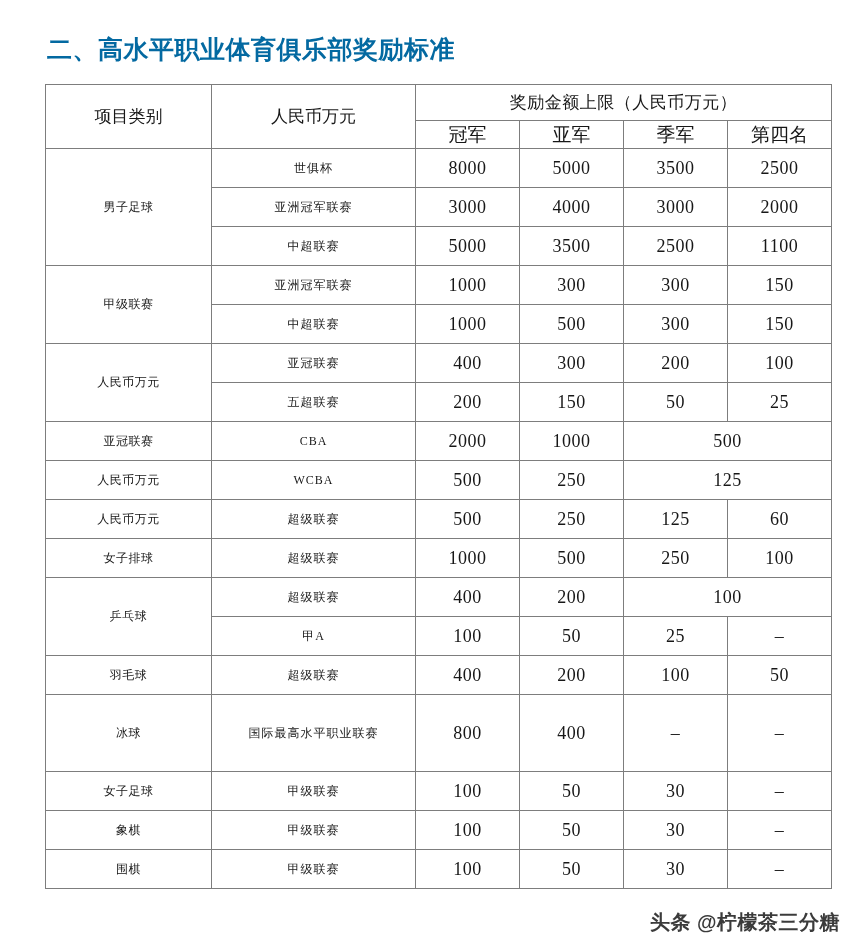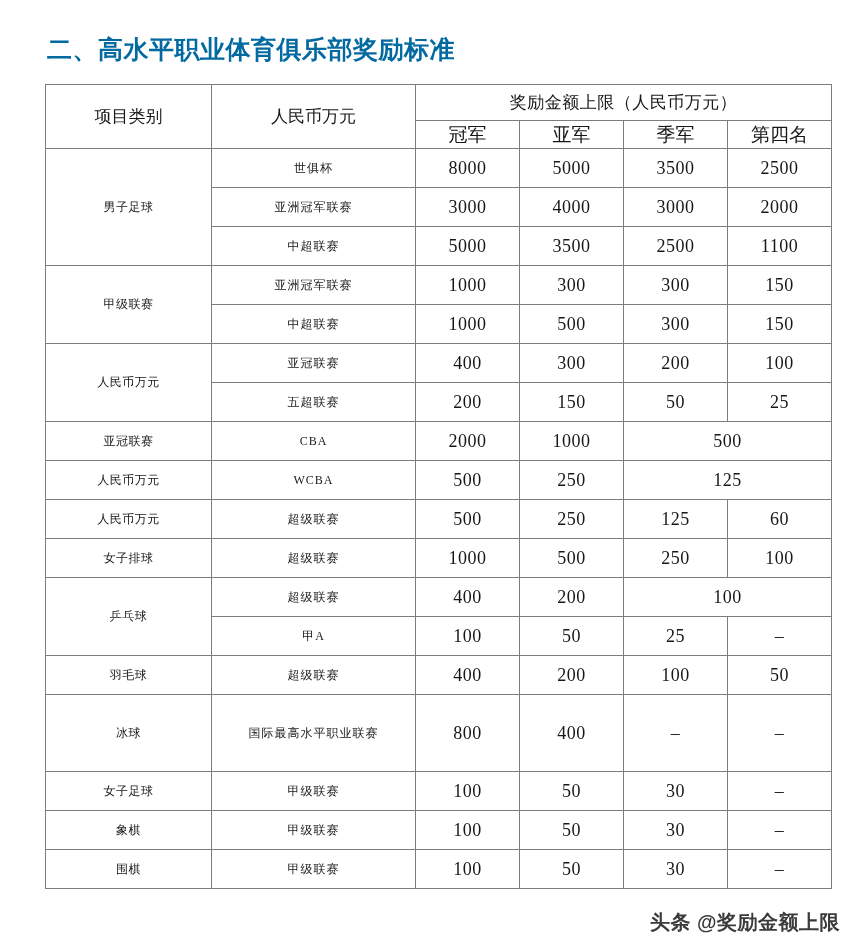--- a/index.html
+++ b/index.html
@@ -292,15 +292,15 @@
             <td class="lvl sec-top">甲级联赛</td>
             <td class="num sec-top">100</td>
             <td class="num sec-top">50</td>
             <td class="num sec-top">30</td>
             <td class="num sec-top">–</td>
           </tr>
         </tbody>
     </table>
   </div>
 
-  <div class="watermark">头条 @奖励金额上限</div>
+  <div class="watermark">头条 @柠檬茶三分糖</div>
 
 </div>
 
 </body></html>

